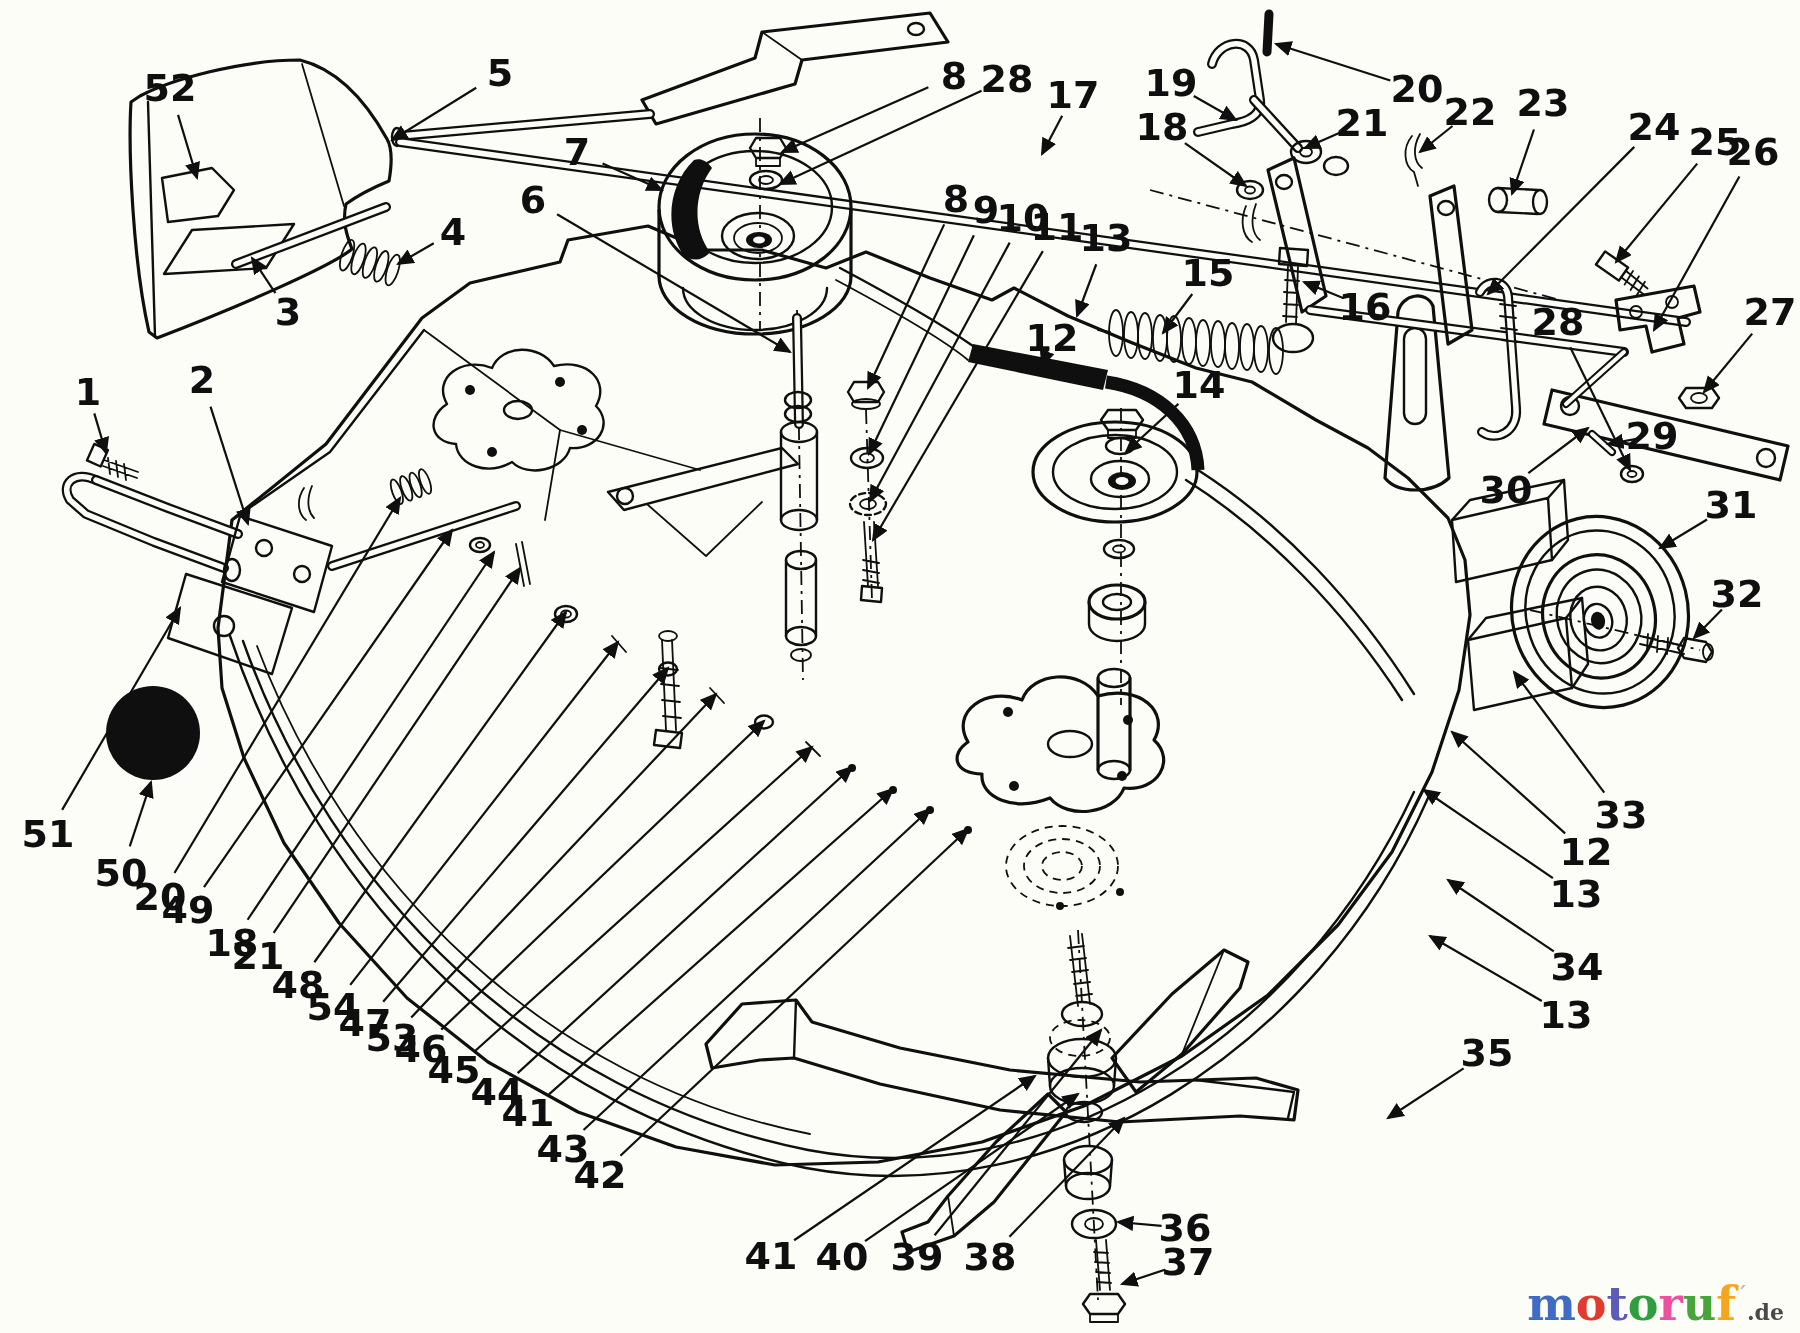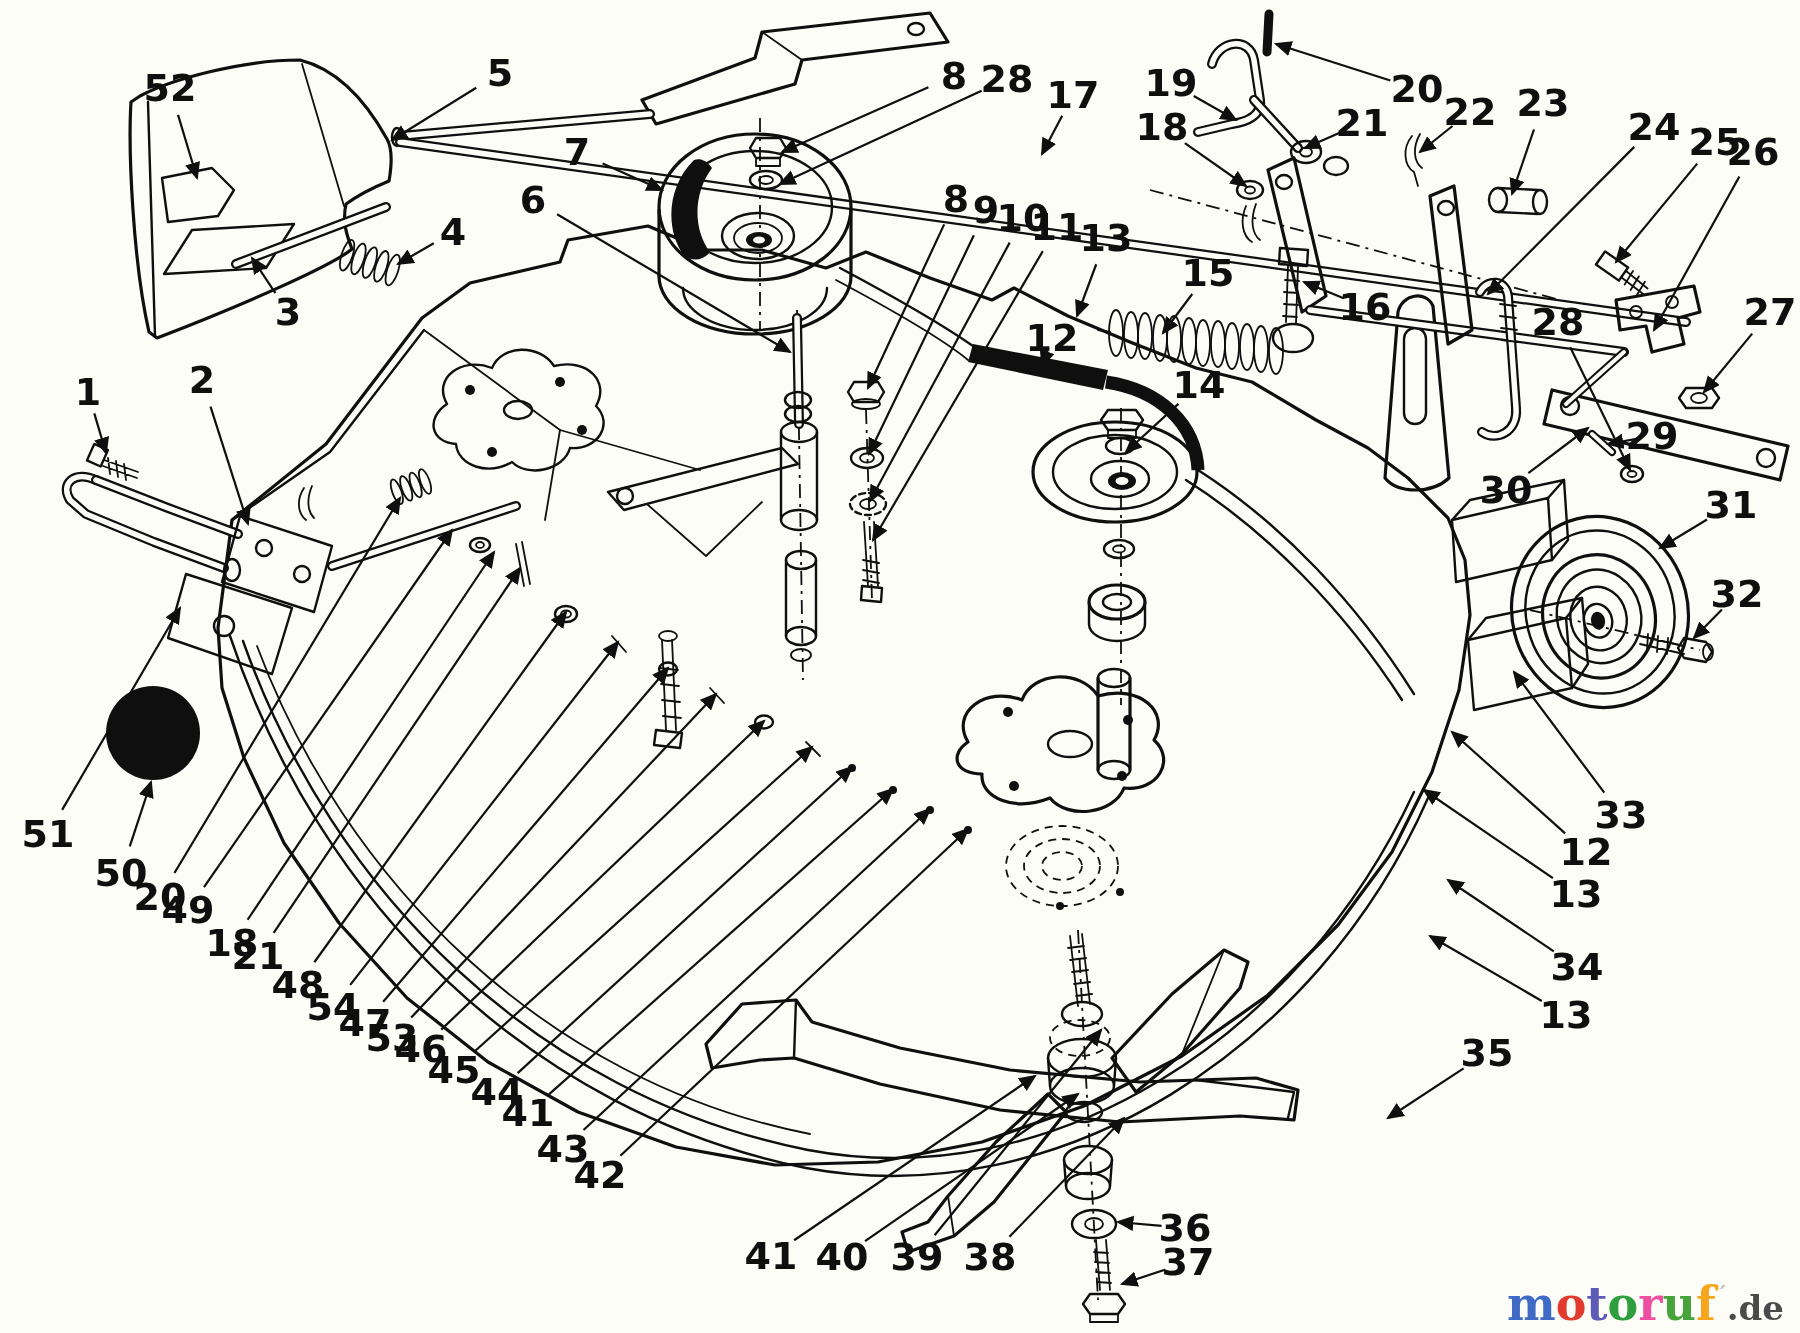--- a/index.html
+++ b/index.html
@@ -17,21 +17,21 @@
   .rod-i{stroke:#fcfdf7;stroke-width:5.5;fill:none;stroke-linecap:round;stroke-linejoin:round;}
   .rodt-o{stroke:#0f0f0f;stroke-width:8;fill:none;stroke-linecap:round;}
   .rodt-i{stroke:#fcfdf7;stroke-width:4;fill:none;stroke-linecap:round;}
   .dash {stroke:#0f0f0f;stroke-width:1.8;fill:none;stroke-dasharray:14 6 3 6;}
   .dashc{stroke:#0f0f0f;stroke-width:1.8;fill:none;stroke-dasharray:8 6;}
   .leader{stroke:#0f0f0f;stroke-width:2.2;fill:none;}
   .callout{font-family:"DejaVu Sans","Liberation Sans",sans-serif;font-weight:bold;font-size:38px;fill:#0f0f0f;text-anchor:middle;}
   .logo{position:absolute;right:16px;bottom:6px;font-family:"DejaVu Serif","Liberation Serif",serif;
         font-weight:bold;font-size:46px;line-height:1;text-decoration:none;white-space:nowrap;}
   .logo-tick{font-size:20px;vertical-align:18px;margin-left:1px;}
-  .logo-suffix{font-size:34px;}
+  .logo-suffix{font-size:22px;}
 </style>
 </head>
 <body style="background: rgb(252, 253, 247);">
 
 <svg id="art" viewBox="0 0 1800 1333" width="1800" height="1333" xmlns="http://www.w3.org/2000/svg">
   <defs>
     <marker id="arrowhead" markerWidth="9" markerHeight="8" refX="7" refY="3.5" orient="auto">
       <path d="M0,0 L8,3.5 L0,7 Z" fill="#0f0f0f"></path>
     </marker>
   </defs>

